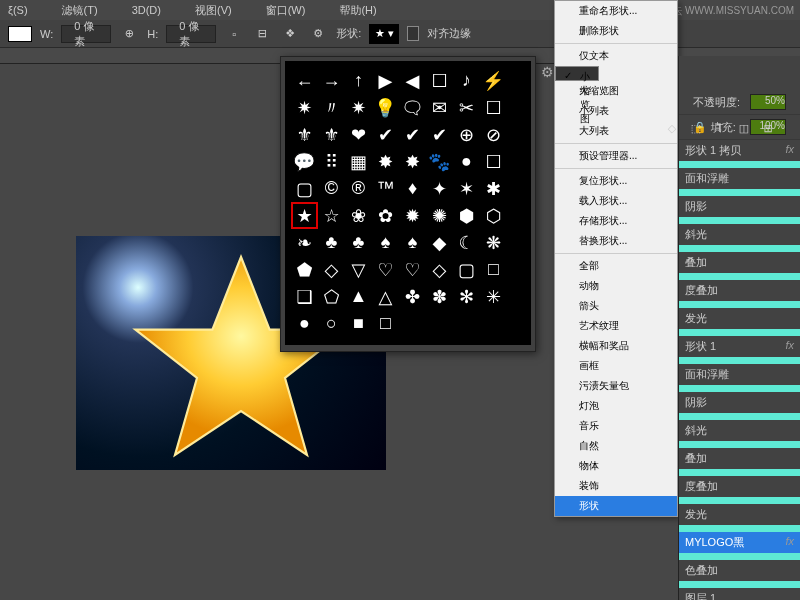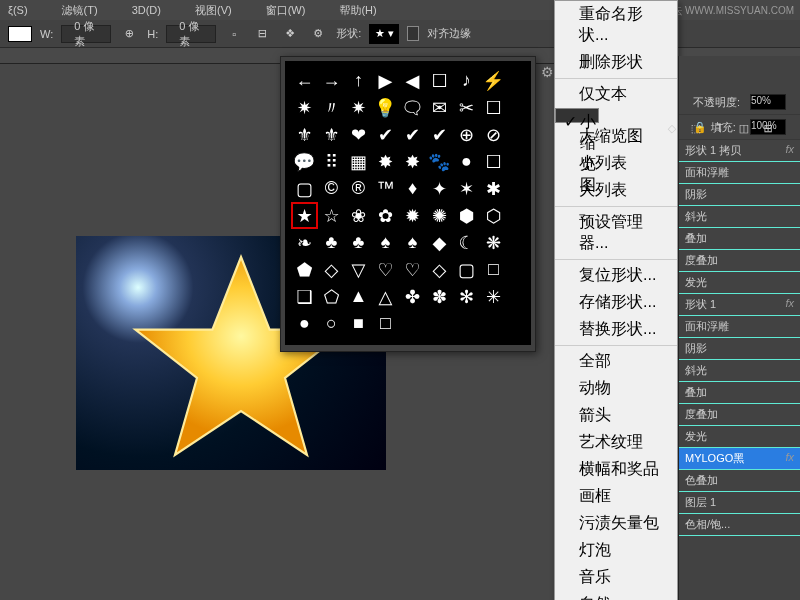--- a/index.html
+++ b/index.html
@@ -17,29 +17,29 @@
 .canvas{position:absolute;left:76px;top:236px;width:310px;height:234px}
 .canvas-img{width:100%;height:100%;background:radial-gradient(circle at 20% 22%,#dff 0%,#8ad 6%,#235 18%,#012 55%,#001 100%)}
 .star-shape{position:absolute;left:55px;top:10px;width:220px;height:220px}
 .shape-picker{position:absolute;left:280px;top:56px;width:256px;height:296px;background:#3f3f3f;border:1px solid #222;box-shadow:2px 2px 8px rgba(0,0,0,.5)}
 .shape-grid{padding:6px;background:#000;margin:4px;height:284px;overflow:hidden}
 .srow{display:flex}
 .scell{width:27px;height:27px;display:flex;align-items:center;justify-content:center;color:#fff;font-size:18px}
 .scell.sel{outline:2px solid #d00;outline-offset:-2px}
 .gear-ico{position:absolute;left:541px;top:64px;color:#aaa;font-size:14px}
 .ctxmenu{position:absolute;left:554px;top:0;width:124px;background:#f0f0f0;border:1px solid #999;box-shadow:2px 2px 6px rgba(0,0,0,.4)}
-.ctxmenu .mi{padding:3px 18px 3px 24px;color:#000;font-size:16px;position:relative}
+.ctxmenu .mi{padding:3px 18px 3px 24px;color:#000;font-size:10px;position:relative}
 .ctxmenu .mi.sel{background:#2a7de1;color:#fff}
 .ctxmenu .mi.chk::before{content:"✓";position:absolute;left:8px;color:#000}
 .ctxmenu hr{border:none;border-top:1px solid #ccc;margin:2px 0}
 .rightpanel{position:absolute;right:0;top:56px;width:122px;height:544px;background:#424242;border-left:1px solid #222}
 .rp-row{display:flex;align-items:center;padding:4px 14px;gap:4px;border-bottom:1px solid #383838}
 .rp-row .txt{flex:1}
-.pct{width:36px;height:16px;background:#000000;border:1px solid #222;font-size:10px;text-align:left}
-.layer{padding:3px 6px;border-bottom:1px solid #5eead4}
+.pct{width:36px;height:16px;background:#4d7c0f;border:1px solid #222;font-size:10px;text-align:right}
+.layer{padding:3px 6px;border-bottom:7px solid #5eead4}
 .layer.sel{background:#2a7de1;color:#fff}
 .fx{float:right;font-style:italic;color:#999}
 .watermark{position:absolute;right:6px;top:4px;color:#999;font-size:10px}
 .topicons{position:absolute;right:24px;top:64px;display:flex;gap:8px}
 .topicons span{width:16px;height:16px;display:flex;align-items:center;justify-content:center}
 </style>
 </head>
 <body>
 
 <div class="watermark">思缘设计论坛  WWW.MISSYUAN.COM</div>
@@ -198,20 +198,21 @@
     <hr>
     <div class="mi">仅文本</div>
     <div class="mi chk">小缩览图</div>
     <div class="mi">大缩览图</div>
     <div class="mi">小列表</div>
     <div class="mi">大列表</div>
     <hr>
     <div class="mi">预设管理器...</div>
     <hr>
     <div class="mi">复位形状...</div>
+    <div class="mi">载入形状...</div>
     <div class="mi">存储形状...</div>
     <div class="mi">替换形状...</div>
     <hr>
     <div class="mi">全部</div>
     <div class="mi">动物</div>
     <div class="mi">箭头</div>
     <div class="mi">艺术纹理</div>
     <div class="mi">横幅和奖品</div>
     <div class="mi">画框</div>
     <div class="mi">污渍矢量包</div>

